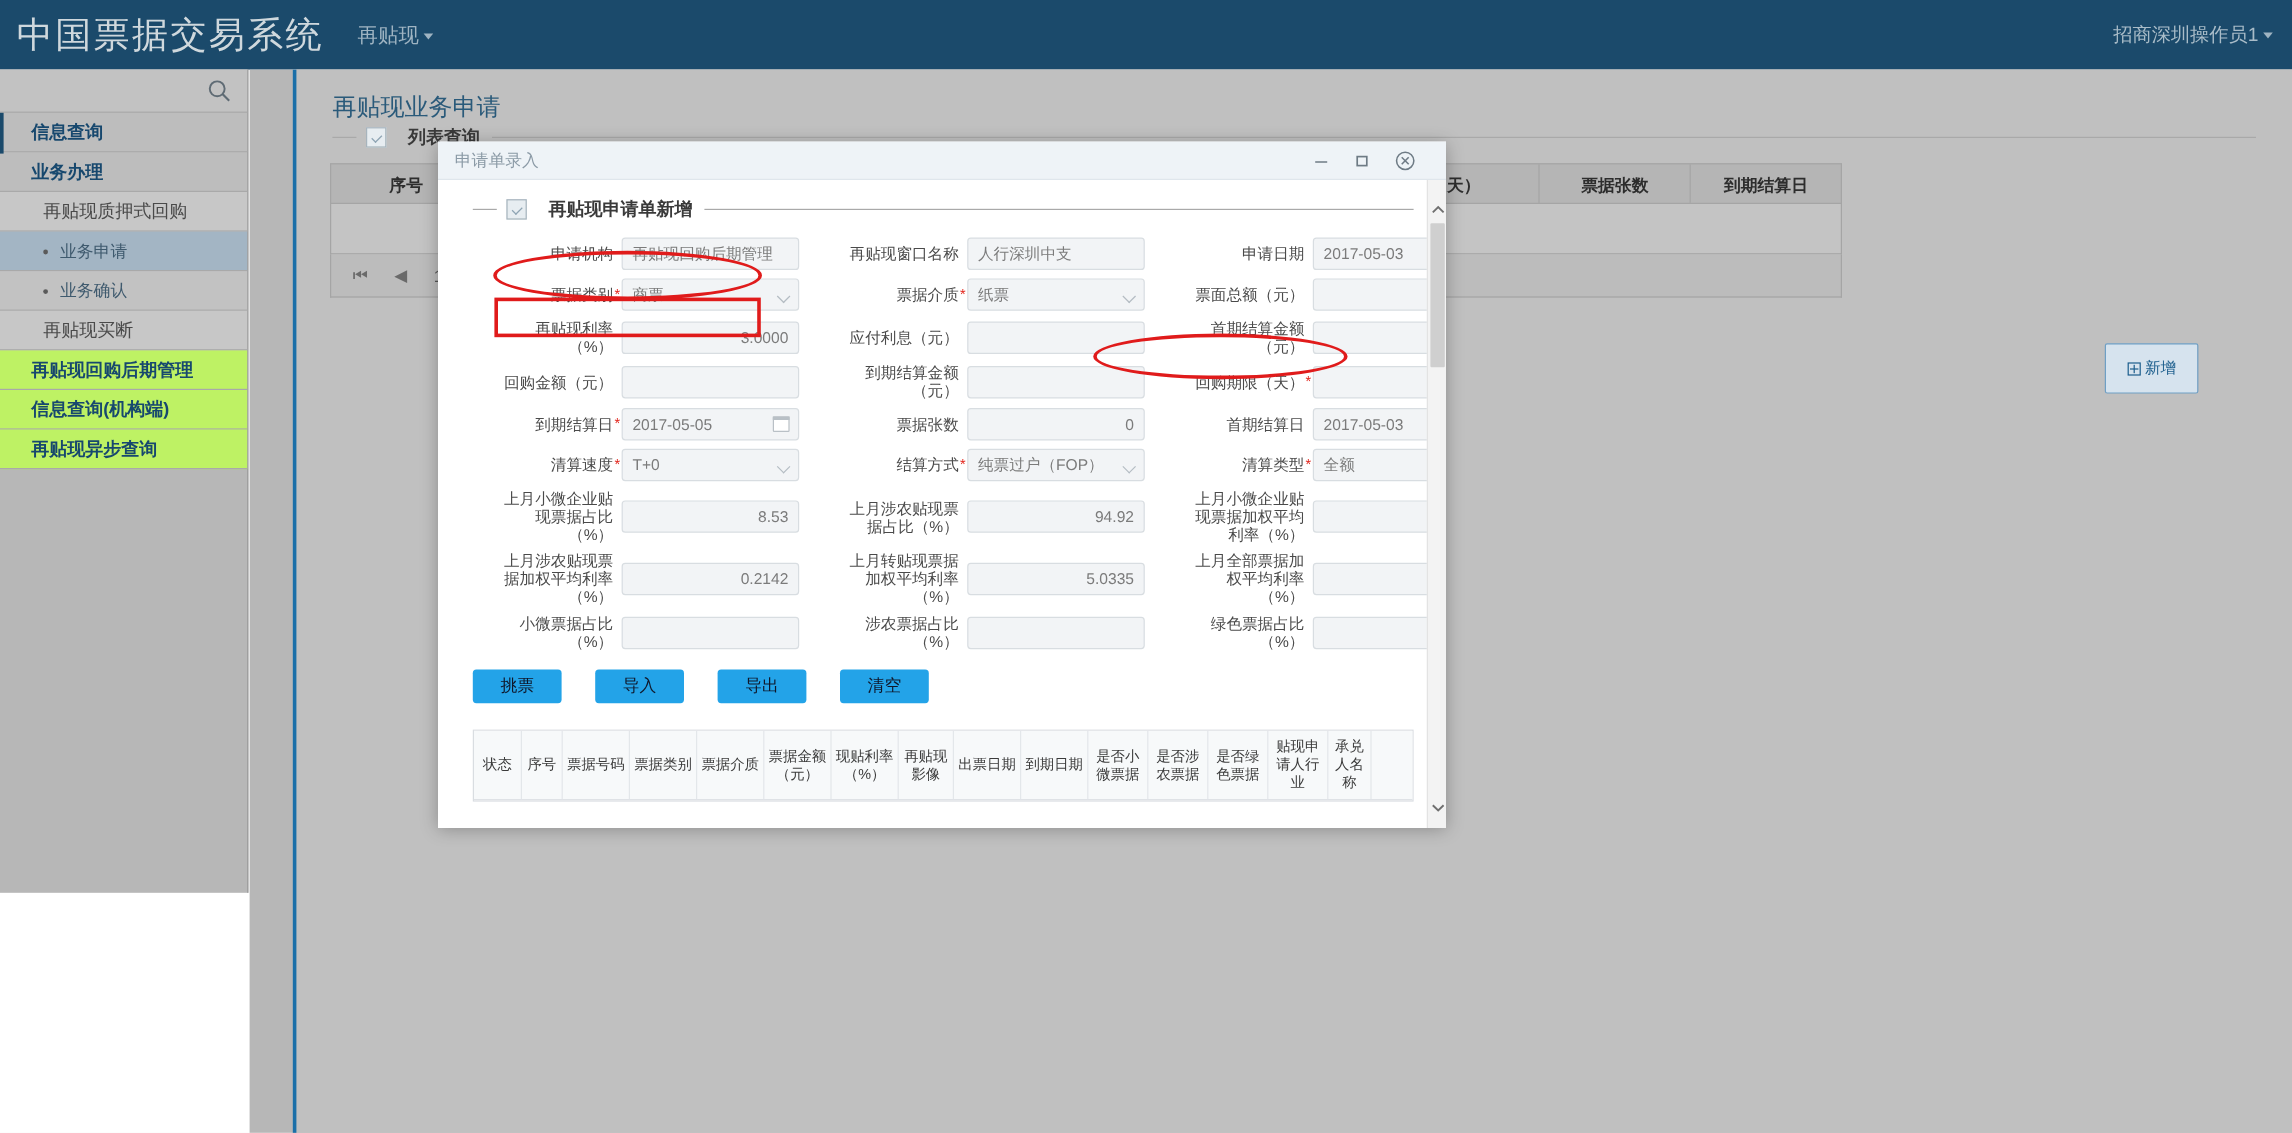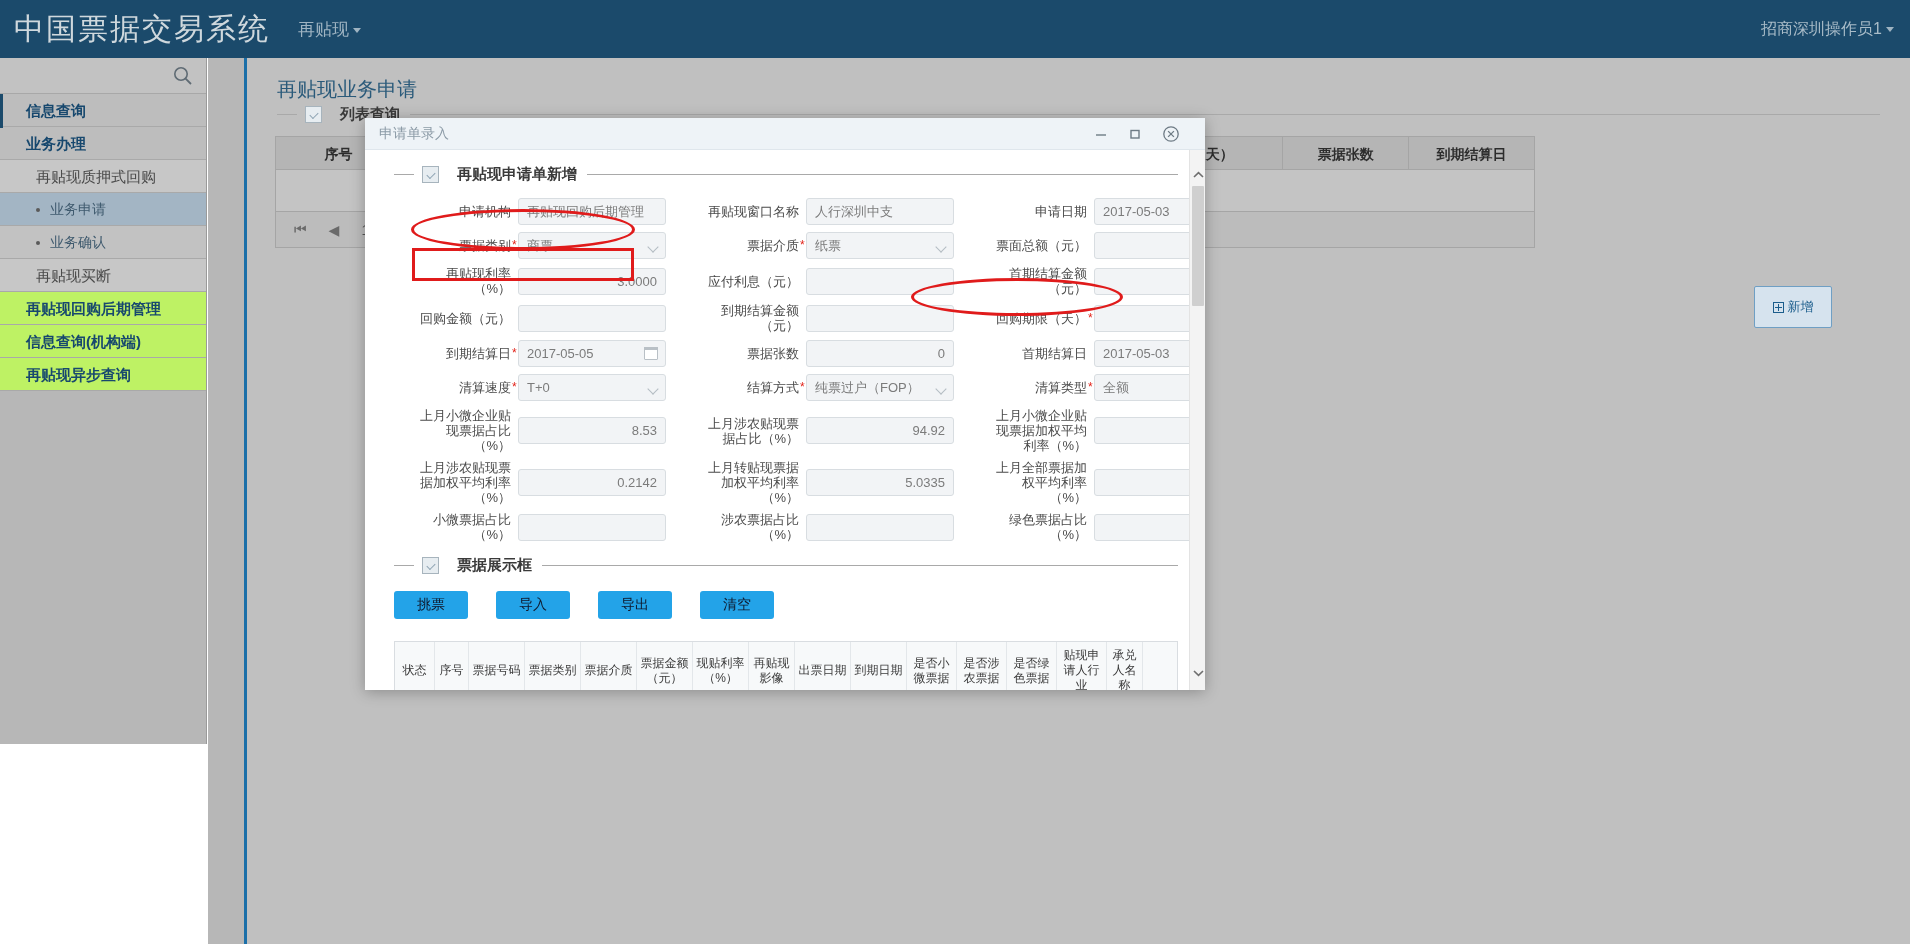--- a/index.html
+++ b/index.html
@@ -478,26 +478,20 @@
           <div class="f-input val-right">
             <span></span>
           </div>
           <div class="spacer"></div>
           <div class="f-label"><span>绿色票据占比（%）</span></div>
           <div class="f-input val-right">
             <span></span>
           </div>
         </div>
 
-      <div id="bill-fs">
-        <div class="fs-line"></div>
-        <div class="toggle-box"></div>
-        <div class="fs-label">票据展示框</div>
-        <div class="fs-line-long"></div>
-      </div>
 
       <div id="btn-row">
           <div class="act-btn">
             <span>挑票</span>
           </div>
           <div class="act-btn">
             <span>导入</span>
           </div>
           <div class="act-btn">
             <span>导出</span>

